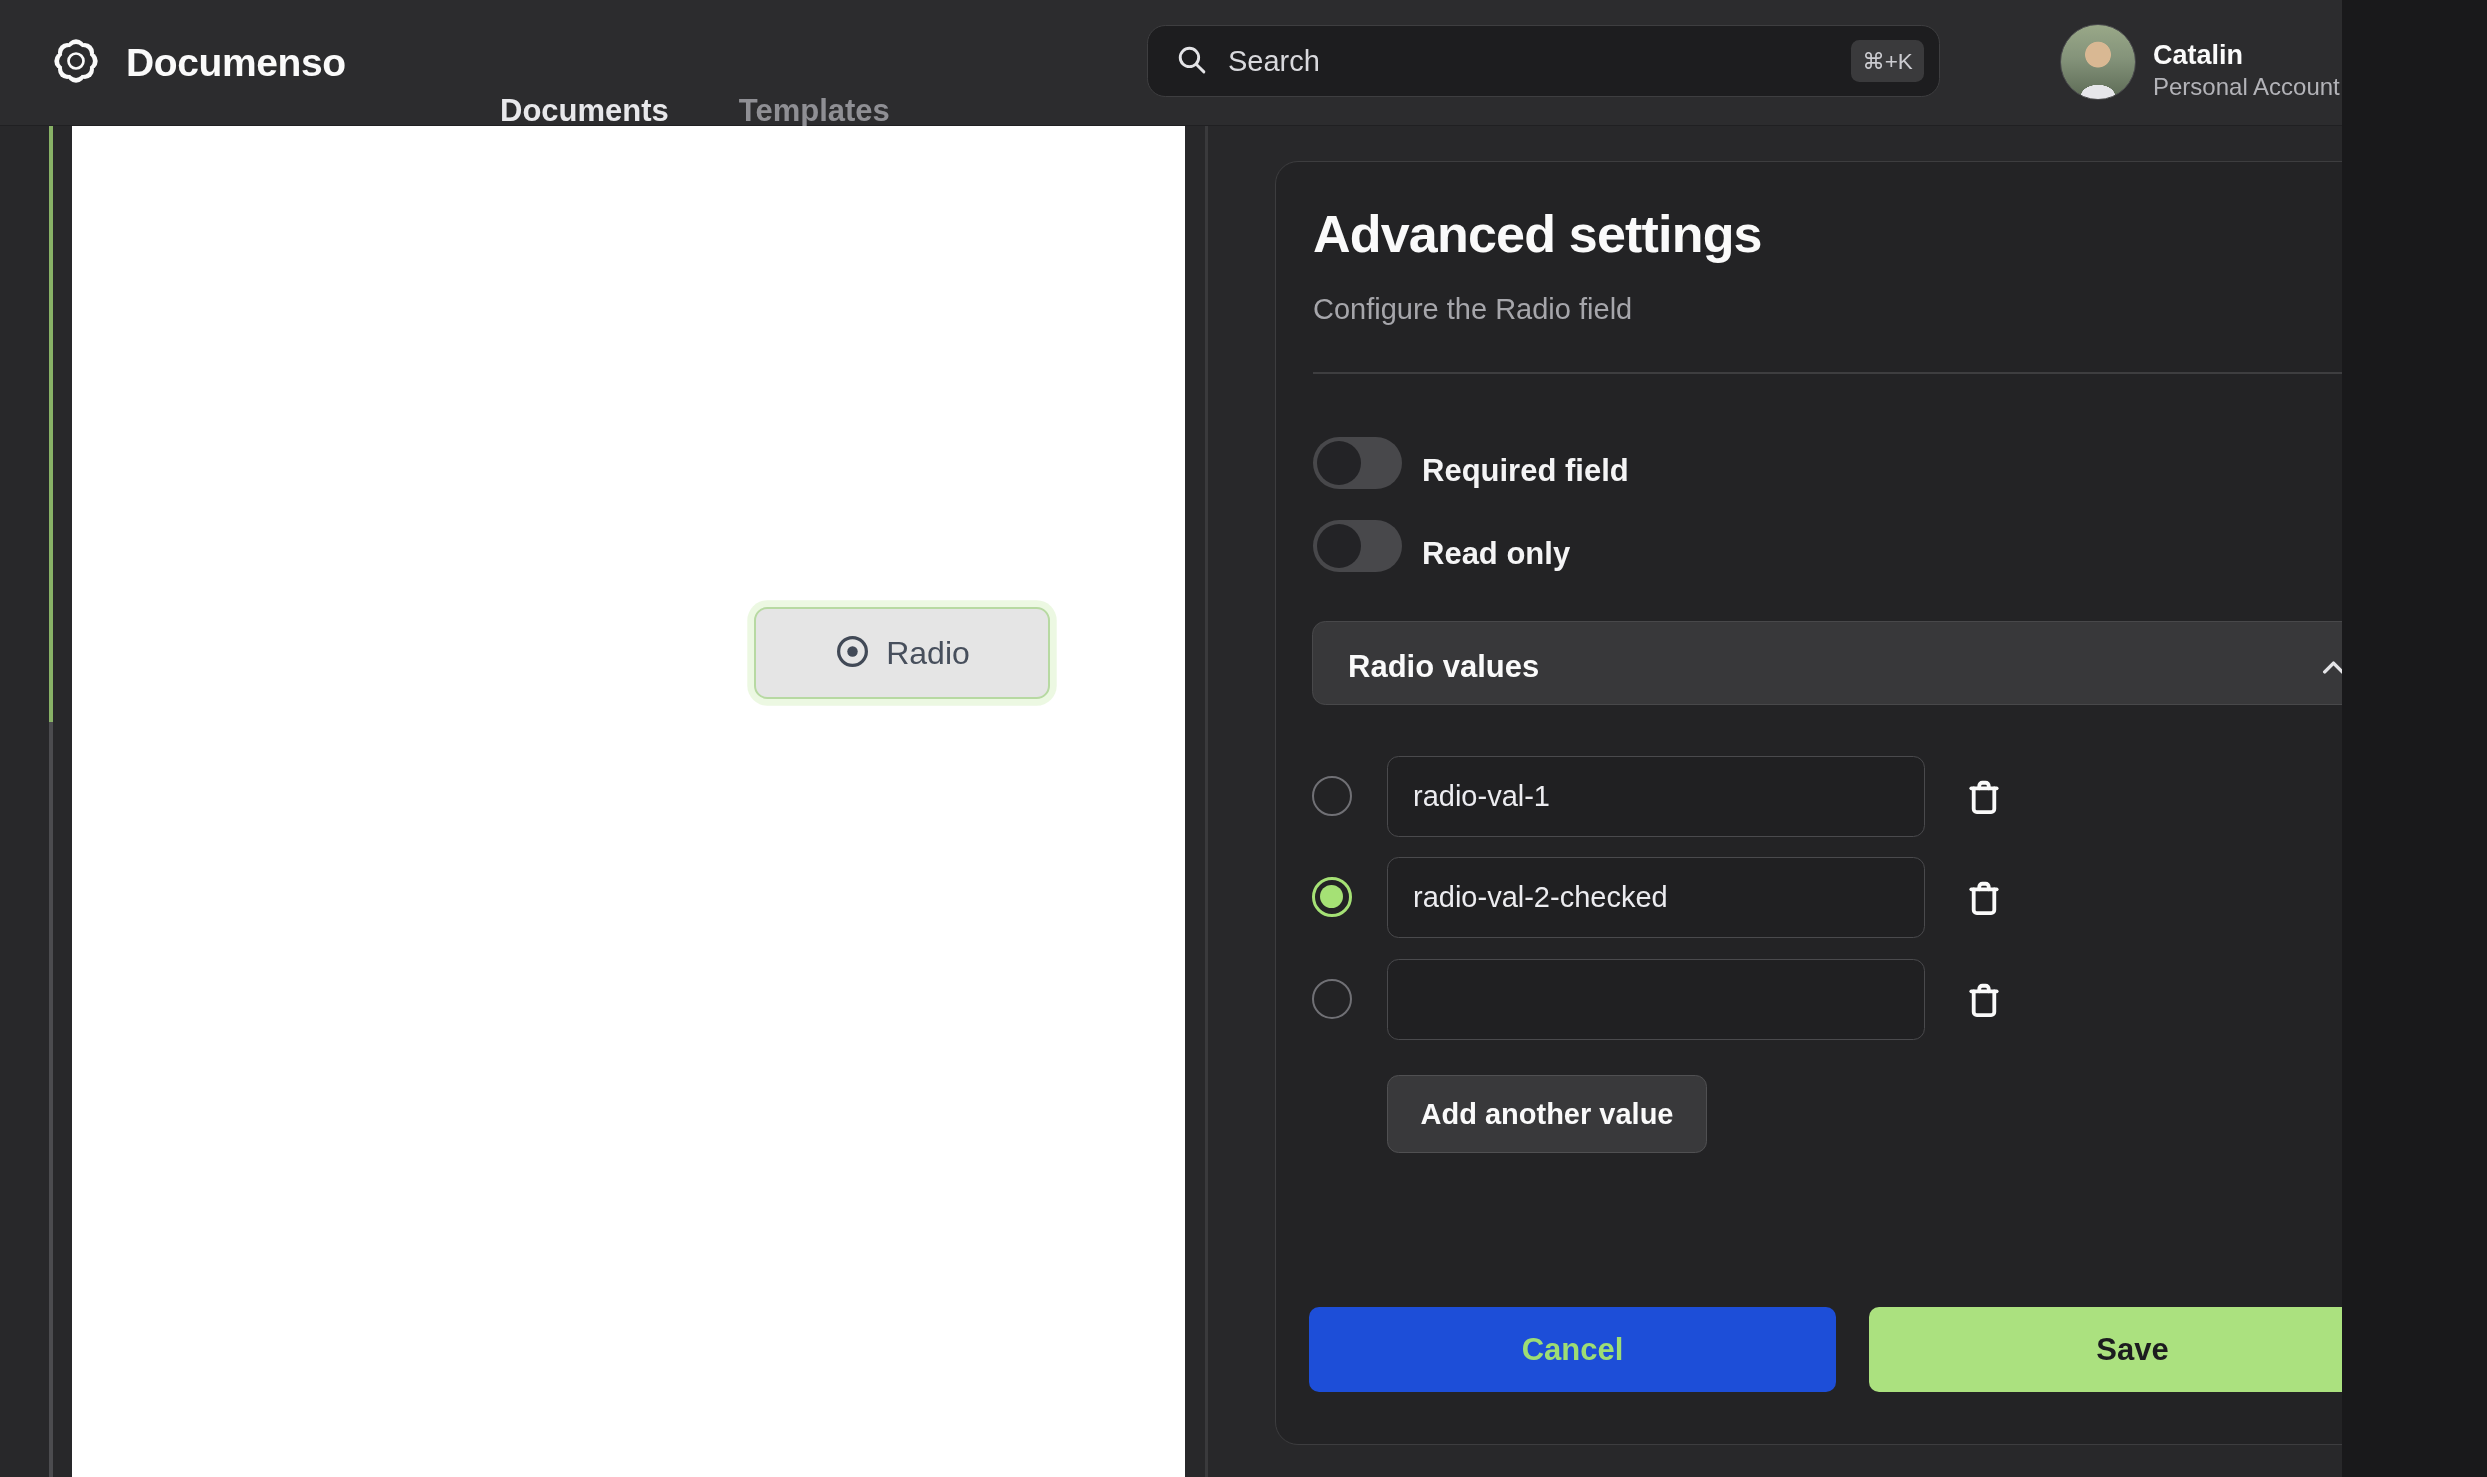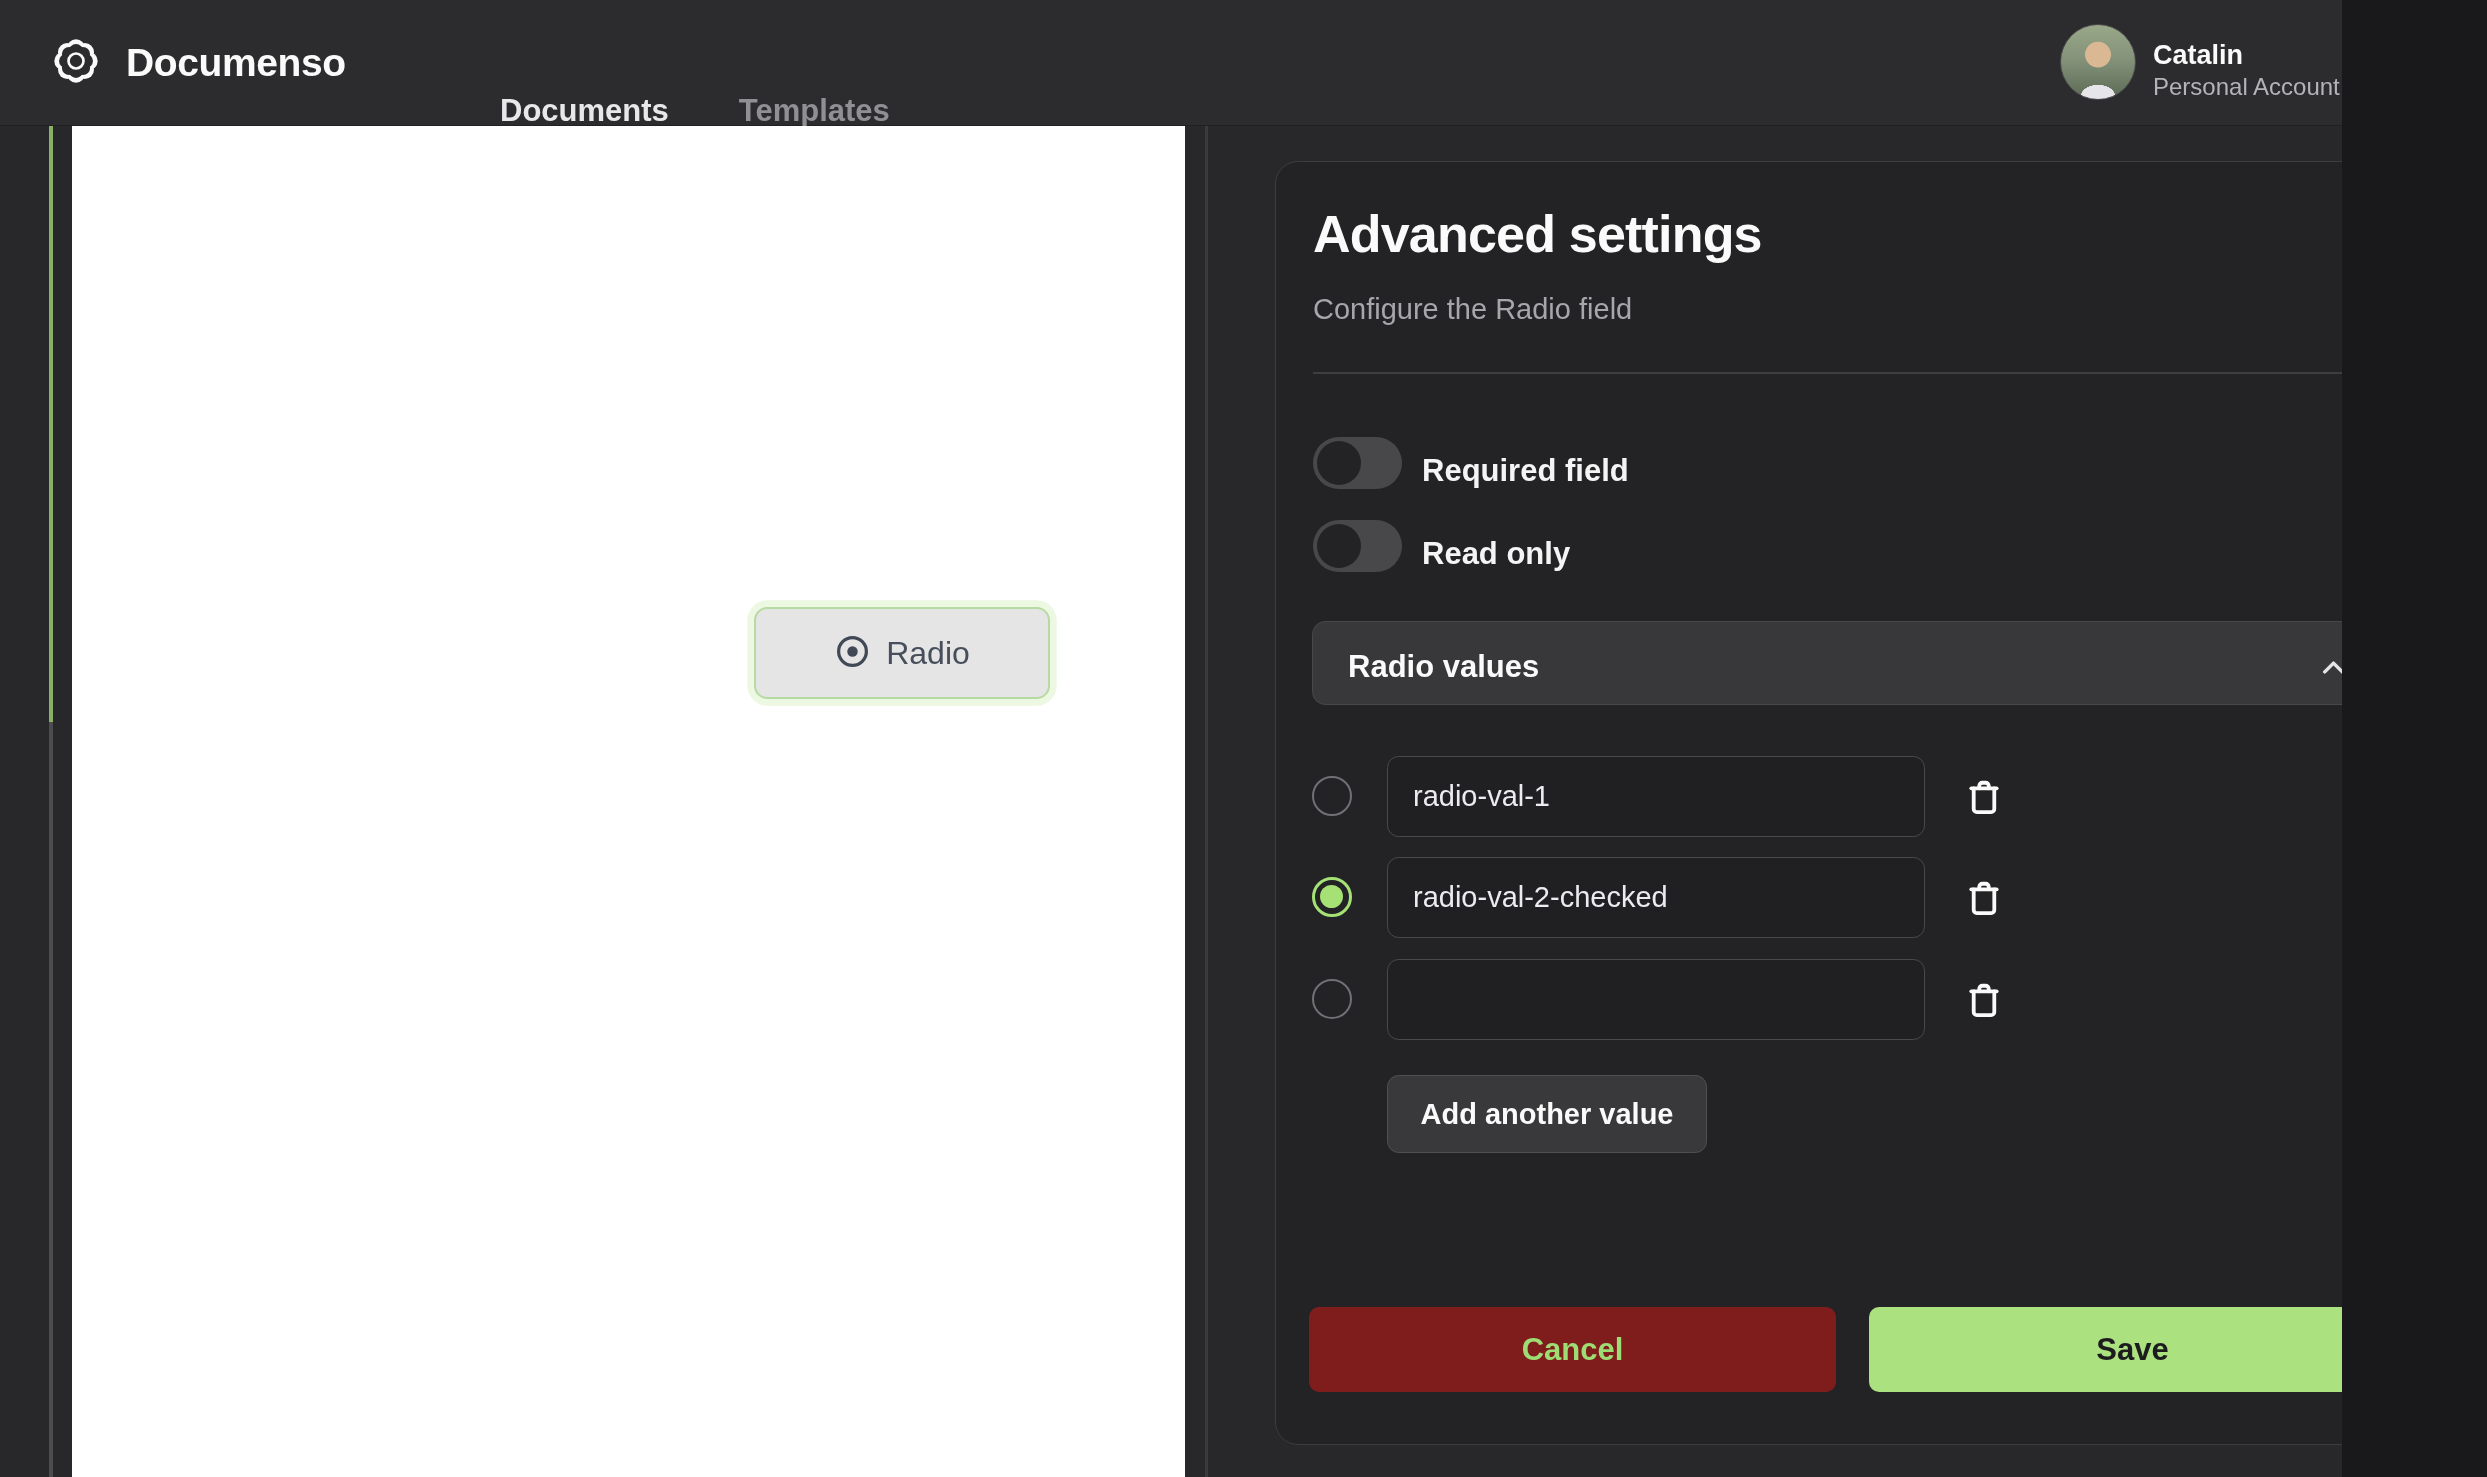--- a/index.html
+++ b/index.html
@@ -74,21 +74,21 @@
   .value-input{position:absolute;left:111px;top:0;width:538px;height:81px;box-sizing:border-box;
     background:#202022;border:1.7px solid #4a4a4d;border-radius:11.6px;color:#ececf0;
     font-size:29px;padding:0 25px;outline:none;font-family:inherit;}
   .trash-btn{position:absolute;left:680px;top:13.3px;width:55px;height:55px;display:flex;align-items:center;justify-content:center;
     background:none;border:none;cursor:pointer;padding:0;}
 
   .add-btn{position:absolute;left:111px;top:913px;width:320px;height:78px;box-sizing:border-box;
     background:#39393b;border:1.7px solid #505052;border-radius:11.6px;
     font-size:29px;font-weight:600;color:#fafafa;cursor:pointer;font-family:inherit;}
   .cancel-btn{position:absolute;left:33px;top:1145px;width:527px;height:85px;
-    background:#7f1d1d;border:none;border-radius:10px;
+    background:#1d4ed8;border:none;border-radius:10px;
     font-size:31px;font-weight:600;color:#9edd74;cursor:pointer;font-family:inherit;}
   .save-btn{position:absolute;left:593px;top:1145px;width:527px;height:85px;
     background:#abe17f;border:none;border-radius:10px;
     font-size:31px;font-weight:600;color:#1c1c1f;cursor:pointer;font-family:inherit;}
 </style>
 </head>
 <body>
 
 <div id="app">
 
@@ -122,20 +122,30 @@
         </svg>
       </span>
       <span class="brand-name">Documenso</span>
     </div>
 
     <nav class="nav-links">
       <span class="nav-link active">Documents</span>
       <span class="nav-link">Templates</span>
     </nav>
 
+    <div class="search">
+      <span>
+        <svg width="33" height="33" viewBox="0 0 24 24" fill="none" stroke="#e4e4e7" stroke-width="2.1" stroke-linecap="round">
+          <circle cx="10.5" cy="10.5" r="6.7"></circle>
+            <line x1="15.6" y1="15.6" x2="21" y2="21"></line>
+        </svg>
+      </span>
+      <span class="search-placeholder">Search</span>
+      <span class="kbd">⌘+K</span>
+    </div>
 
     <div class="avatar"></div>
     <div class="user-name">Catalin</div>
     <div class="user-account">Personal Account</div>
     <span class="user-caret">
       <svg width="32" height="37" viewBox="0 0 24 28" fill="none" stroke="#cfcfd4" stroke-width="2.6" stroke-linecap="round" stroke-linejoin="round">
         <path d="M7 10l5-5 5 5"></path>
           <path d="M7 18l5 5 5-5"></path>
       </svg>
     </span>

